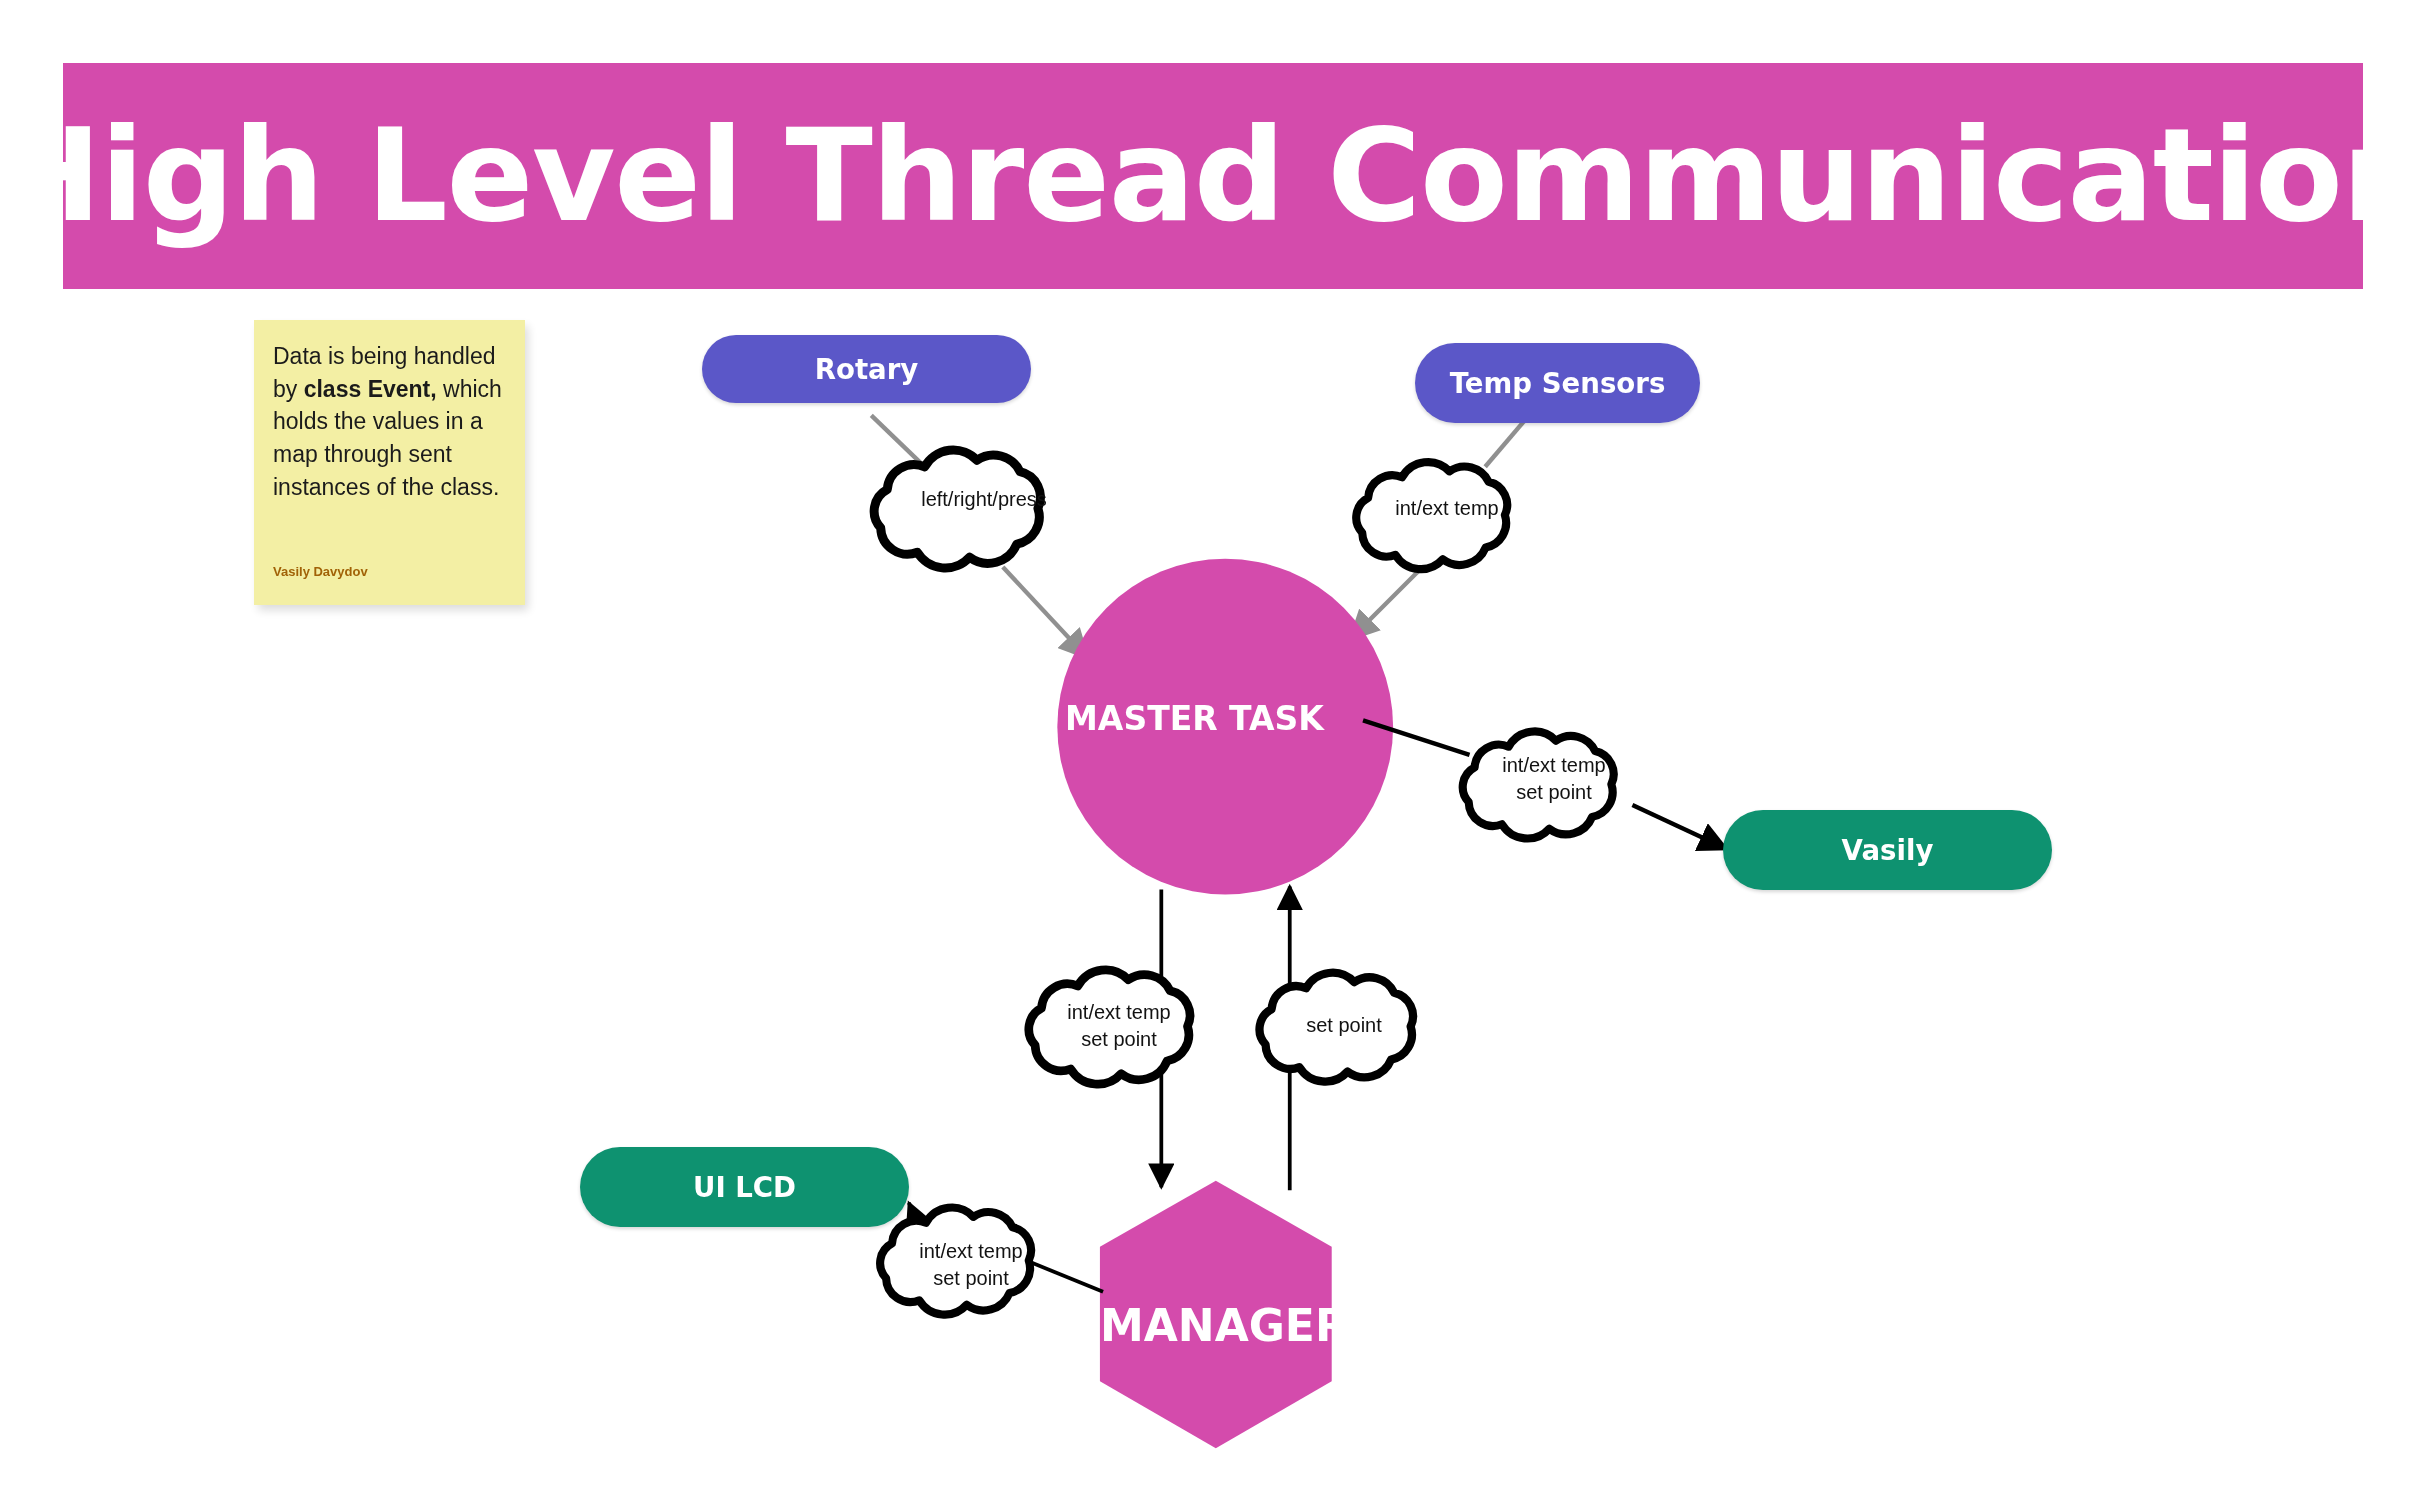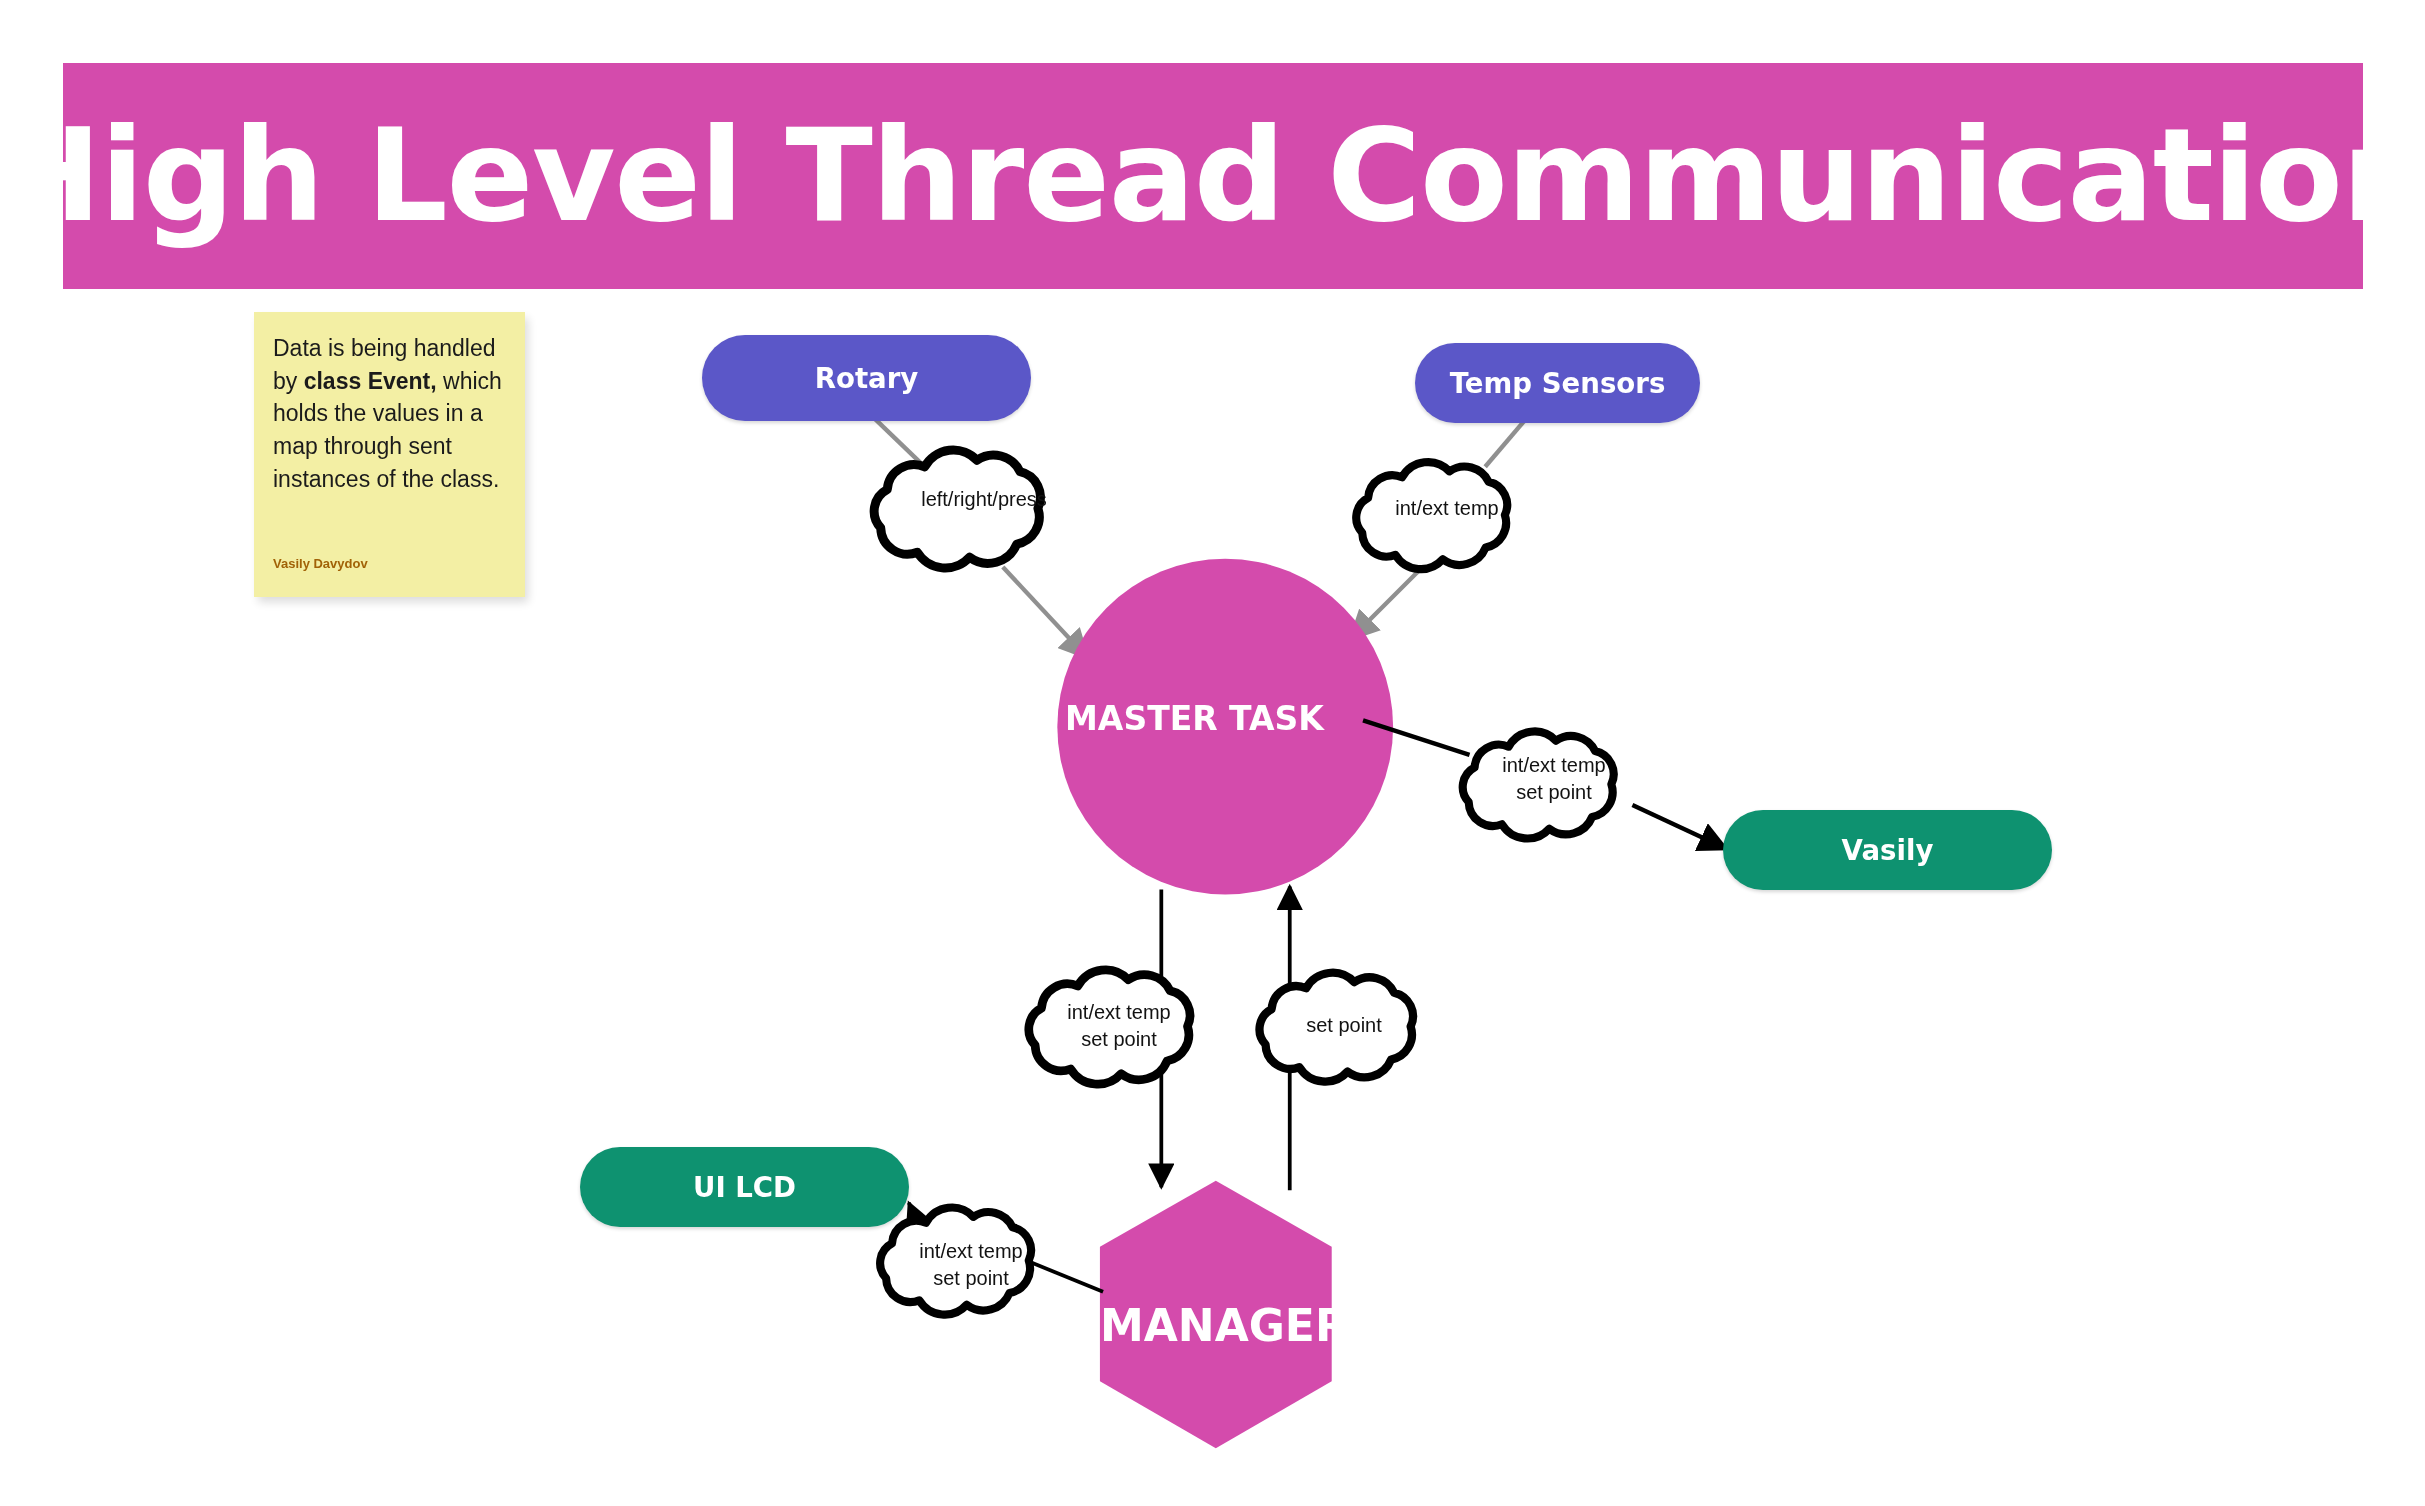--- a/index.html
+++ b/index.html
@@ -13,21 +13,21 @@
     display:flex; align-items:center; justify-content:center;
   }
   #header-title{
     color:#ffffff; font-size:128px; font-weight:bold; line-height:1;
     letter-spacing:-1.3px; white-space:nowrap;
     font-family:"DejaVu Sans","Liberation Sans",sans-serif;
   }
 
   
   #sticky-note{
-    position:absolute; left:254px; top:312px; width:271px; height:285px;
+    position:absolute; left:254px; top:320px; width:271px; height:285px;
     background:#F3EFA4;
     box-shadow:3.8px 6.3px 8.8px rgba(0,0,0,.14);
     padding:20px 3px 0 19px; box-sizing:border-box;
   }
   #sticky-note-text{
     font-size:23px; line-height:1.42; color:#1b1b1b;
     font-family:"Liberation Sans",sans-serif;
   }
   #sticky-note-text b{font-weight:bold;}
   #sticky-note-author{
@@ -40,21 +40,21 @@
   #diagram-canvas{position:absolute; left:0; top:0; width:2426px; height:1506px;}
 
   
   .pill{
     position:absolute; border-radius:626px;
     display:flex; align-items:center; justify-content:center;
     color:#ffffff; font-weight:bold; font-size:27.6px;
     font-family:"DejaVu Sans","Liberation Sans",sans-serif;
     box-shadow:0 1.9px 3.8px rgba(0,0,0,.16);
   }
-  #node-rotary{left:702px; top:335px; width:329px; height:86px; background:var(--purple,#5B57C8);}
+  #node-rotary{left:702px; top:335px; width:329px; height:68px; background:var(--purple,#5B57C8);}
   #node-temp-sensors{left:1415px; top:335px; width:285px; height:80px; background:var(--purple,#5B57C8);margin-top:8px;}
   #node-relay{left:1723px; top:810px; width:329px; height:80px; background:var(--green,#0E9270);}
   #node-ui-lcd{left:580px; top:1147px; width:329px; height:80px; background:var(--green,#0E9270);}
 
   
   .shape-label{
     position:absolute; color:#ffffff; font-weight:bold;
     font-family:"DejaVu Sans","Liberation Sans",sans-serif;
     white-space:nowrap; 
   }

